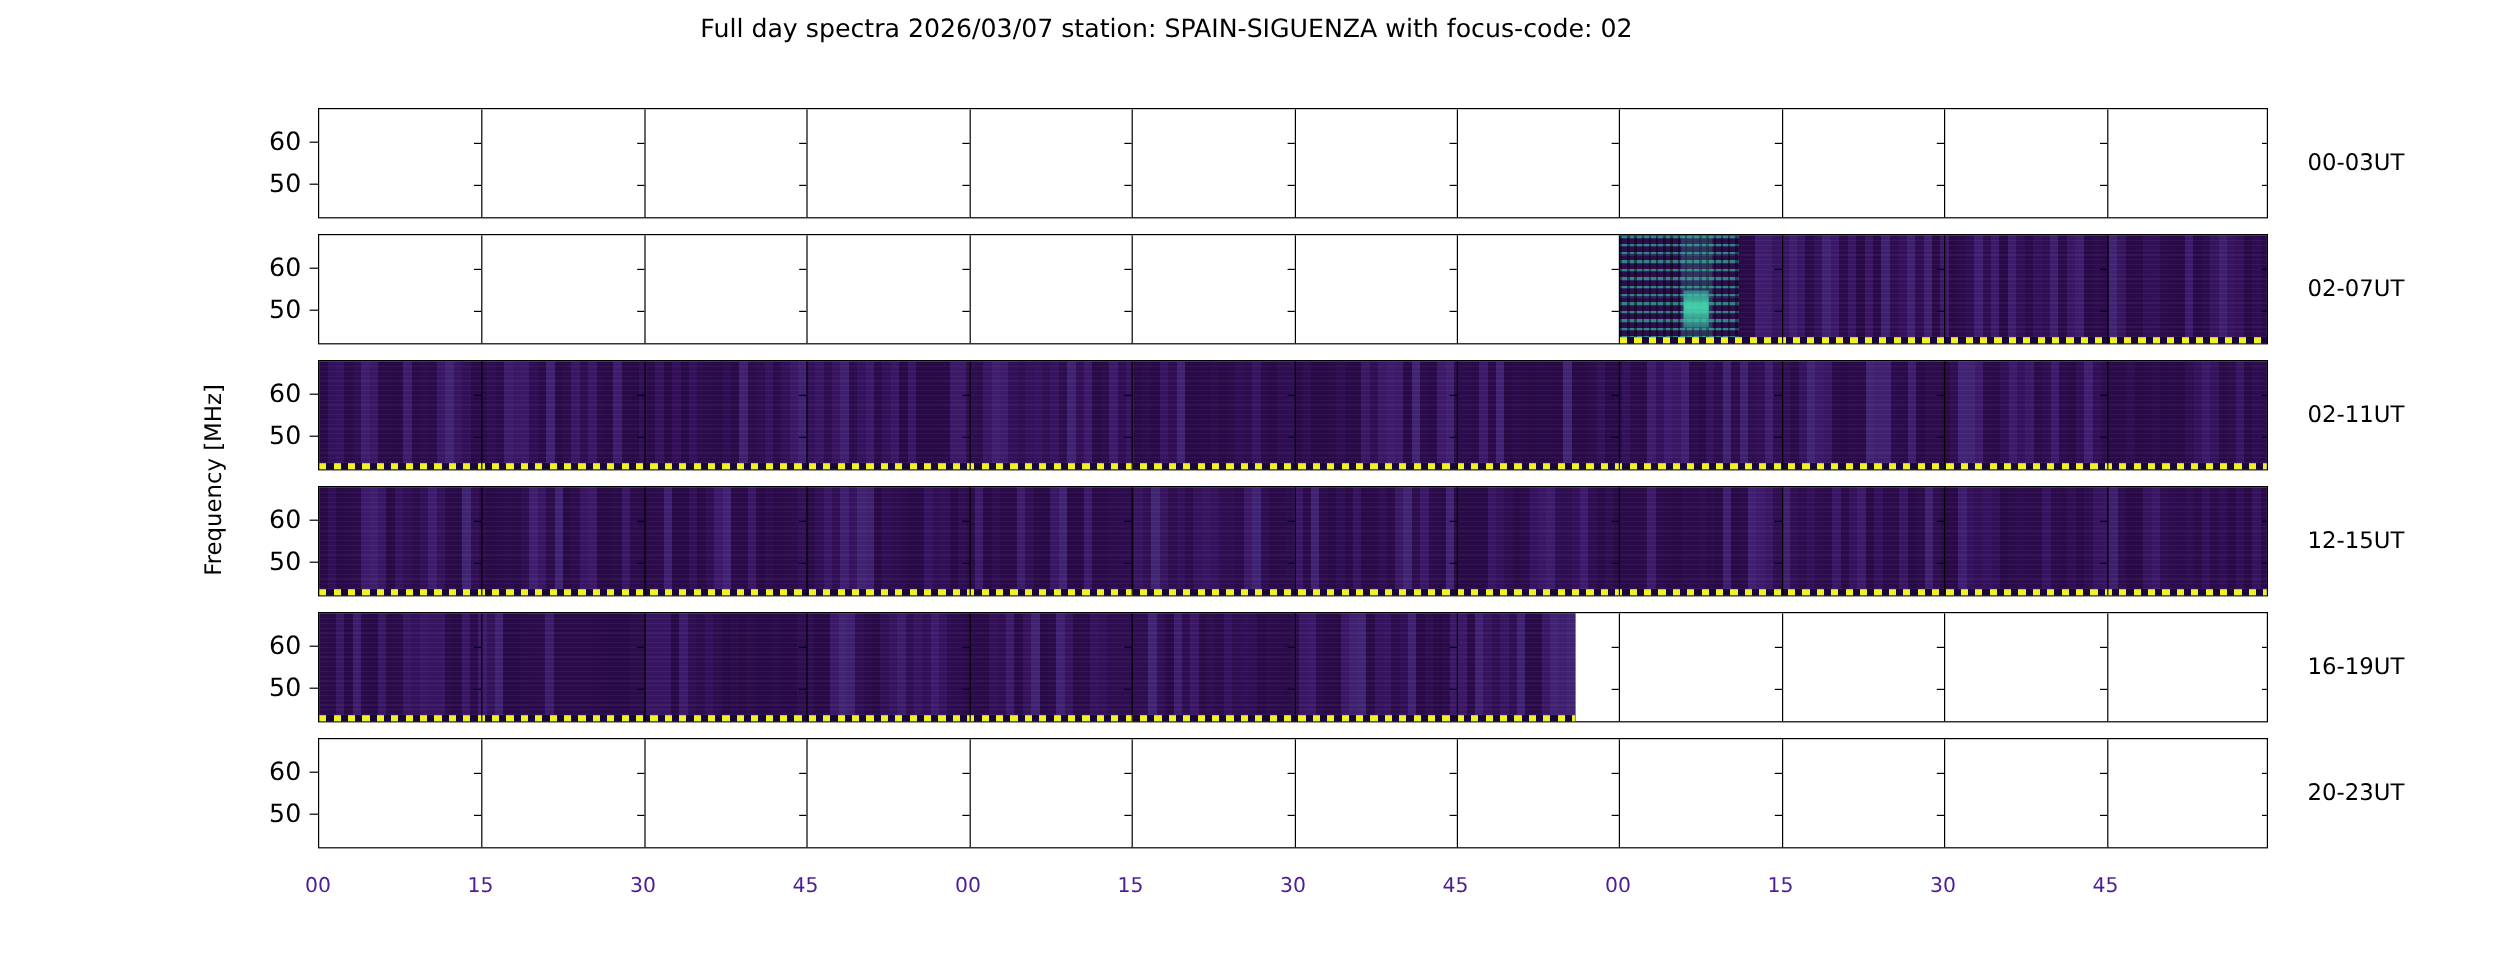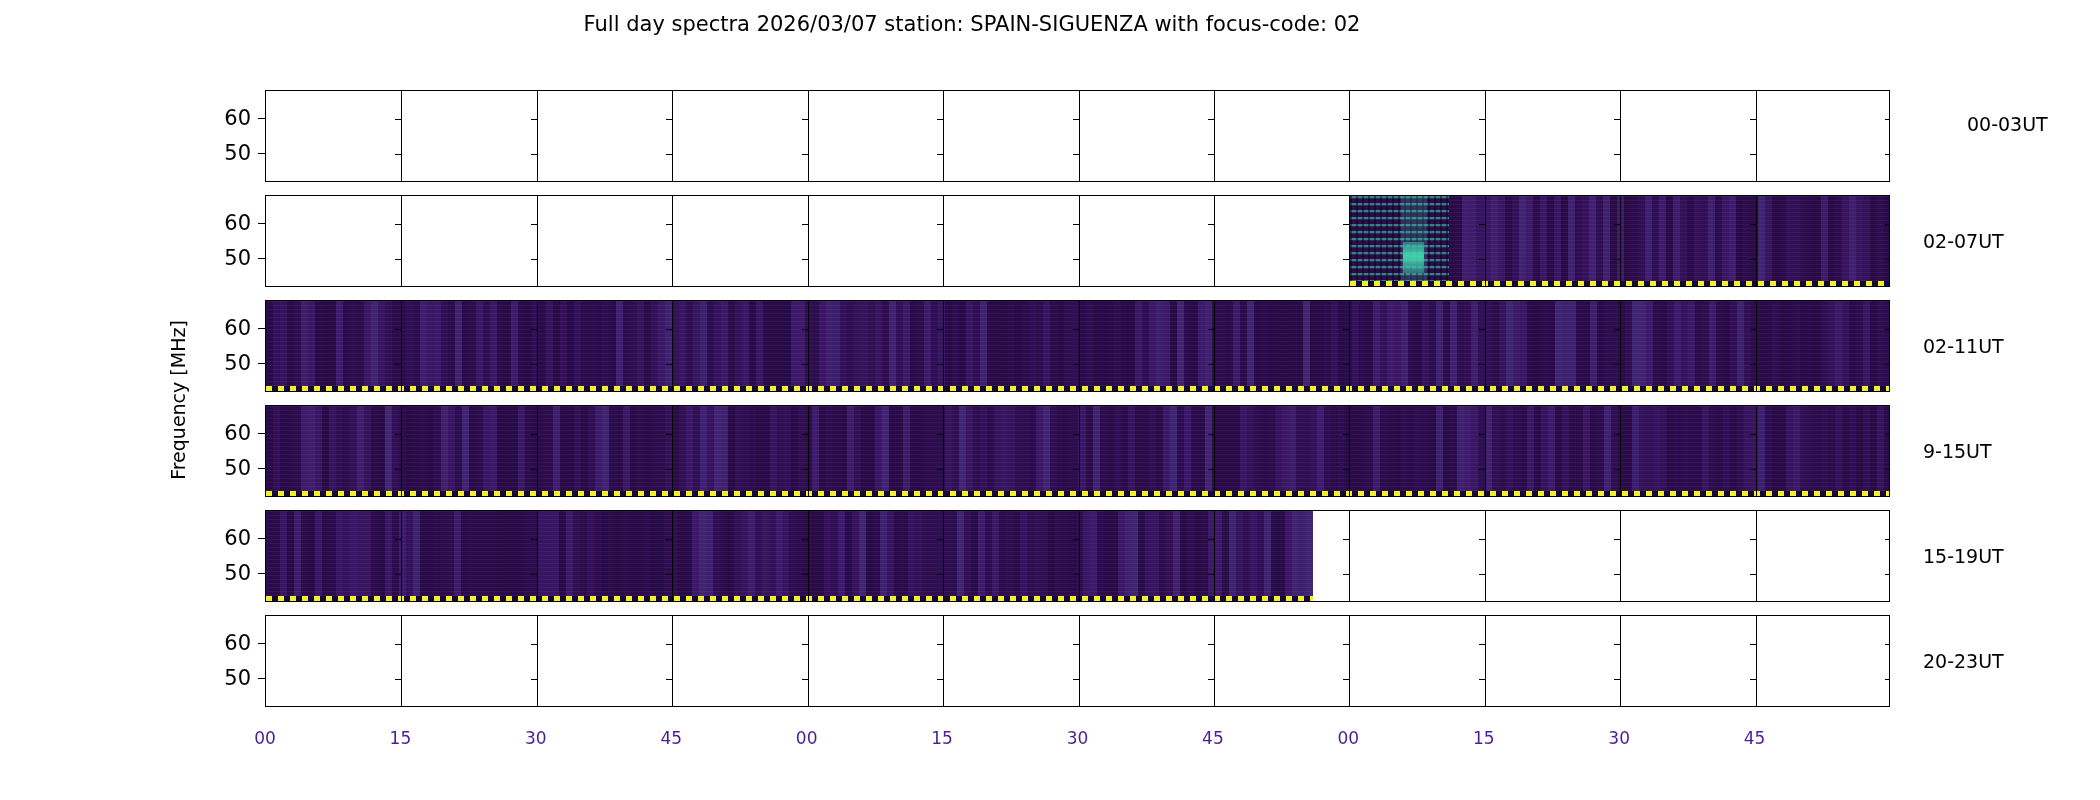--- a/index.html
+++ b/index.html
@@ -483,21 +483,21 @@
       <div class="xtlabel" style="left: 806.667px;">00</div>
       <div class="xtlabel" style="left: 942.083px;">15</div>
       <div class="xtlabel" style="left: 1077.5px;">30</div>
       <div class="xtlabel" style="left: 1212.92px;">45</div>
       <div class="xtlabel" style="left: 1348.33px;">00</div>
       <div class="xtlabel" style="left: 1483.75px;">15</div>
       <div class="xtlabel" style="left: 1619.17px;">30</div>
       <div class="xtlabel" style="left: 1754.58px;">45</div>
     </div>
   <div id="rowlabels-host">
-      <div class="rowlabel" style="top: 124px; margin-left: 44px;">00-03UT</div>
+      <div class="rowlabel" style="top: 136px;">00-03UT</div>
       <div class="rowlabel" style="top: 241px;">02-07UT</div>
       <div class="rowlabel" style="top: 346px;">02-11UT</div>
-      <div class="rowlabel" style="top: 451px;">9-15UT</div>
-      <div class="rowlabel" style="top: 556px;">15-19UT</div>
+      <div class="rowlabel" style="top: 451px;">12-15UT</div>
+      <div class="rowlabel" style="top: 556px;">16-19UT</div>
       <div class="rowlabel" style="top: 661px; text-align: center;">20-23UT</div>
     </div>
 
 </div>
 
 </body></html>

